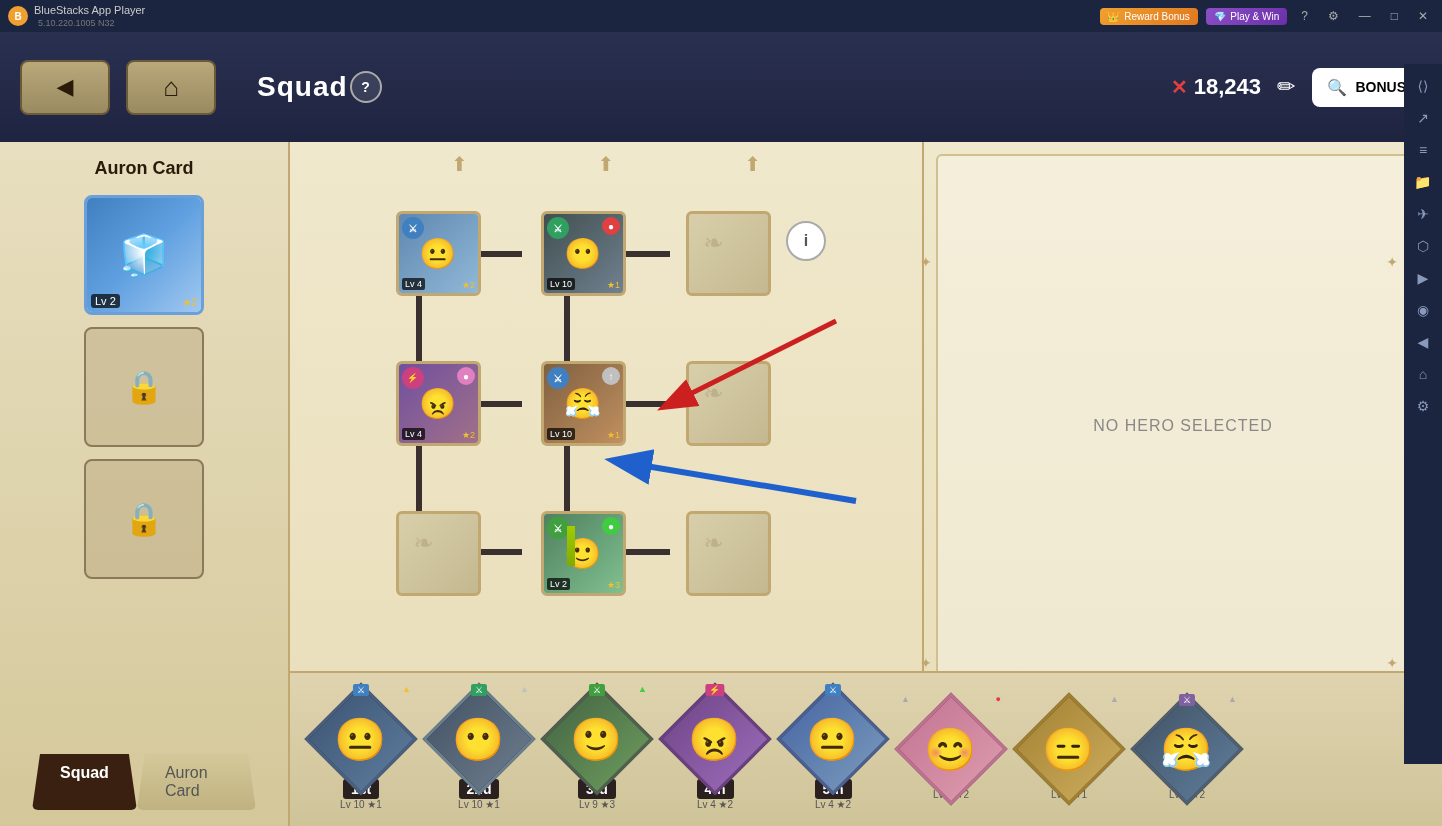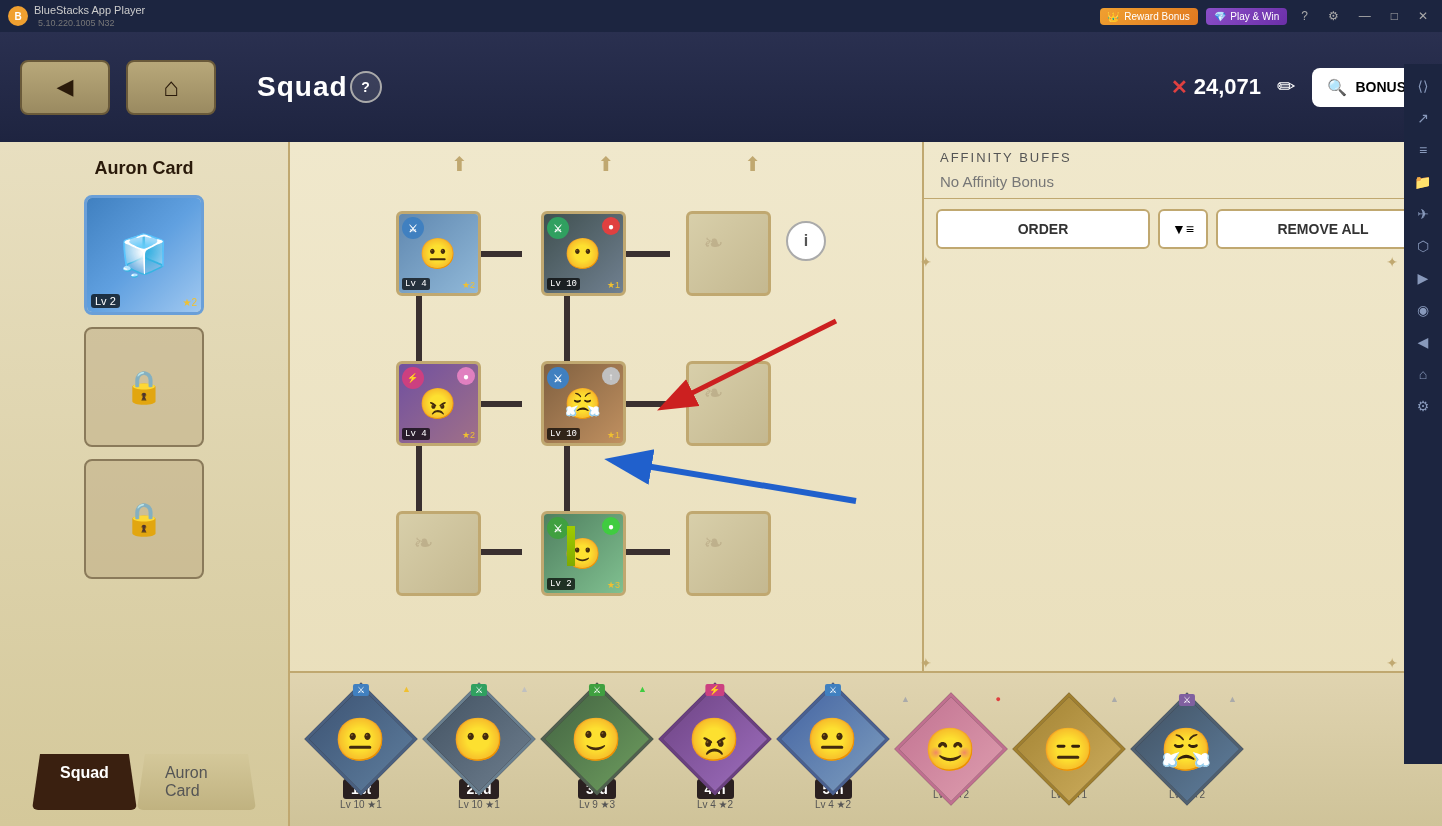--- a/index.html
+++ b/index.html
@@ -436,21 +436,20 @@
     }
     .lv-badge {
       position: absolute;
       bottom: 3px; left: 3px;
       background: rgba(0,0,0,0.7);
       color: white;
       font-size: 9px;
       padding: 1px 3px;
       border-radius: 2px;
       z-index: 5;
-      font-family: Liberation Mono, monospace;
     }
     .star-badge-slot {
       position: absolute;
       bottom: 3px; right: 3px;
       color: #f0c030;
       font-size: 9px;
       z-index: 5;
     }
 
     
@@ -520,21 +519,21 @@
       <span style="font-size:26px;">⌂</span>
     </div>
     <div style="display:flex; align-items:flex-start; gap:2px; margin-left:25px;">
       <span class="squad-title">Squad</span>
       <div class="help-btn">
         <span>?</span>
       </div>
     </div>
     <div class="currency">
       <span class="currency-icon">✕</span>
-      <span>24,071</span>
+      <span>18,243</span>
     </div>
     <span class="edit-icon">✏</span>
     <div class="bonus-btn">
       <span class="search-icon-sm">🔍</span>
       <span>BONUS</span>
     </div>
   </div>
 
   <div class="content-area">
 
@@ -673,20 +672,23 @@
       </div>
     </div>
 
     <div class="right-panel">
 
       <div style="position:absolute; top:112px; left:920px; color:#c0a870; font-size:14px; z-index:5;">✦</div>
       <div style="position:absolute; top:112px; right:44px; color:#c0a870; font-size:14px; z-index:5;">✦</div>
       <div style="position:absolute; bottom:155px; left:920px; color:#c0a870; font-size:14px; z-index:5;">✦</div>
       <div style="position:absolute; bottom:155px; right:44px; color:#c0a870; font-size:14px; z-index:5;">✦</div>
 
+      <div class="hero-detail-area">
+        <span class="no-hero-text">NO HERO SELECTED</span>
+      </div>
 
       <div class="affinity-section">
         <div class="affinity-title">AFFINITY BUFFS</div>
         <div class="affinity-value">No Affinity Bonus</div>
       </div>
 
       <div class="right-action-bar">
         <div class="action-btn">ORDER</div>
         <div class="filter-btn">
           <span>▼≡</span>

